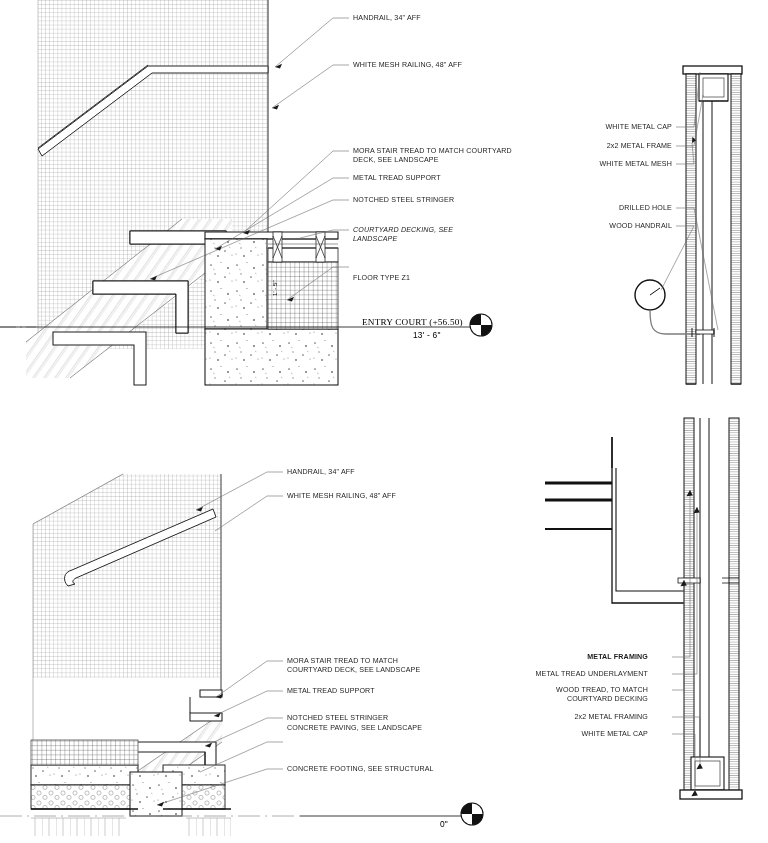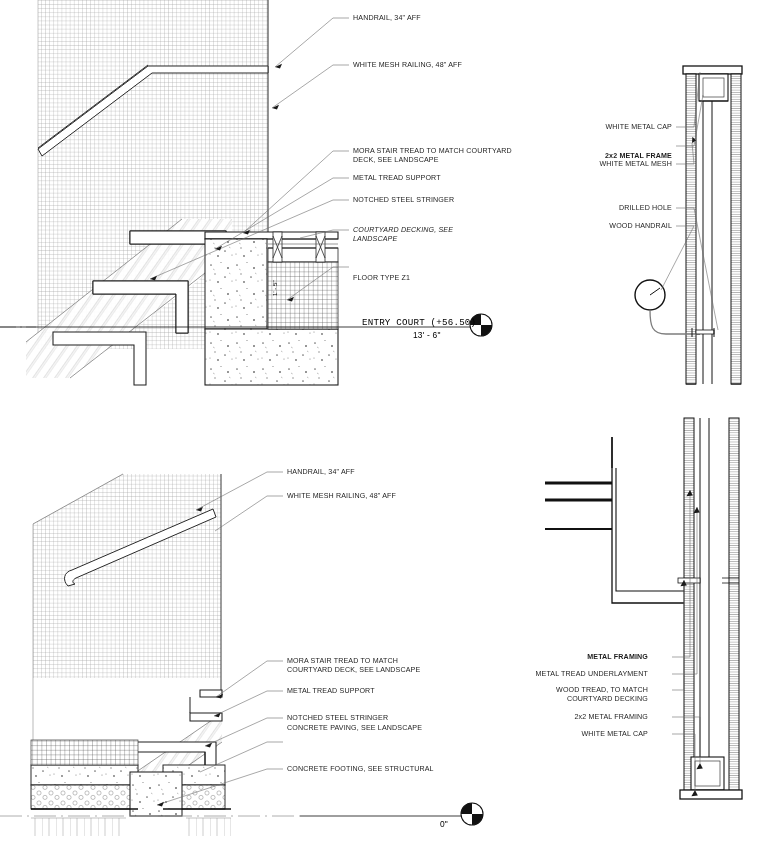--- a/index.html
+++ b/index.html
@@ -37,21 +37,21 @@
     color: #1c1c1c;
     white-space: pre;
     pointer-events: auto;
   }
   .anno.right-al {
     text-align: right;
     margin-left: 15px;
   }
   .elev-text {
     position: absolute;
-    font-family: Liberation Mono, monospace;
+    font-family: Liberation Serif, serif;
     font-size: 9.2px;
     letter-spacing: 0.2px;
     color: #000;
     white-space: pre;
     font-weight: 400;
   }
   .elev-sub {
     position: absolute;
     font-family: "Liberation Sans", sans-serif;
     font-size: 8.4px;
@@ -372,21 +372,21 @@
 DECK, SEE LANDSCAPE</div>
       <div class="anno" style="left: 353px; top: 174px;">METAL TREAD SUPPORT</div>
       <div class="anno" style="left: 353px; top: 196px;">NOTCHED STEEL STRINGER</div>
       <div class="anno" style="left: 353px; top: 226px; font-style: italic;">COURTYARD DECKING, SEE
 LANDSCAPE</div>
       <div class="anno" style="left: 353px; top: 274px;">FLOOR TYPE Z1</div>
       <div class="elev-text" style="left: 362px; top: 317px;">ENTRY COURT (+56.50)</div>
       <div class="elev-sub" style="left: 413px; top: 330px;">13' - 6"</div>
       <div class="dimtext" style="left: 271px; top: 296px;">1' - 5"</div>
       <div class="anno right-al" style="right: 96px; top: 123px;">WHITE METAL CAP</div>
-      <div class="anno right-al" style="right: 96px; top: 152px; font-weight: bold;">2x2 METAL FRAME</div>
+      <div class="anno right-al" style="right: 96px; top: 142px;">2x2 METAL FRAME</div>
       <div class="anno right-al" style="right: 96px; top: 160px;">WHITE METAL MESH</div>
       <div class="anno right-al" style="right: 96px; top: 204px;">DRILLED HOLE</div>
       <div class="anno right-al" style="right: 96px; top: 222px;">WOOD HANDRAIL</div>
       <div class="anno" style="left: 287px; top: 468px;">HANDRAIL, 34" AFF</div>
       <div class="anno" style="left: 287px; top: 492px;">WHITE MESH RAILING, 48" AFF</div>
       <div class="anno" style="left: 287px; top: 657px;">MORA STAIR TREAD TO MATCH
 COURTYARD DECK, SEE LANDSCAPE</div>
       <div class="anno" style="left: 287px; top: 687px;">METAL TREAD SUPPORT</div>
       <div class="anno" style="left: 287px; top: 714px;">NOTCHED STEEL STRINGER</div>
       <div class="anno" style="left: 287px; top: 724px;">CONCRETE PAVING, SEE LANDSCAPE</div>

